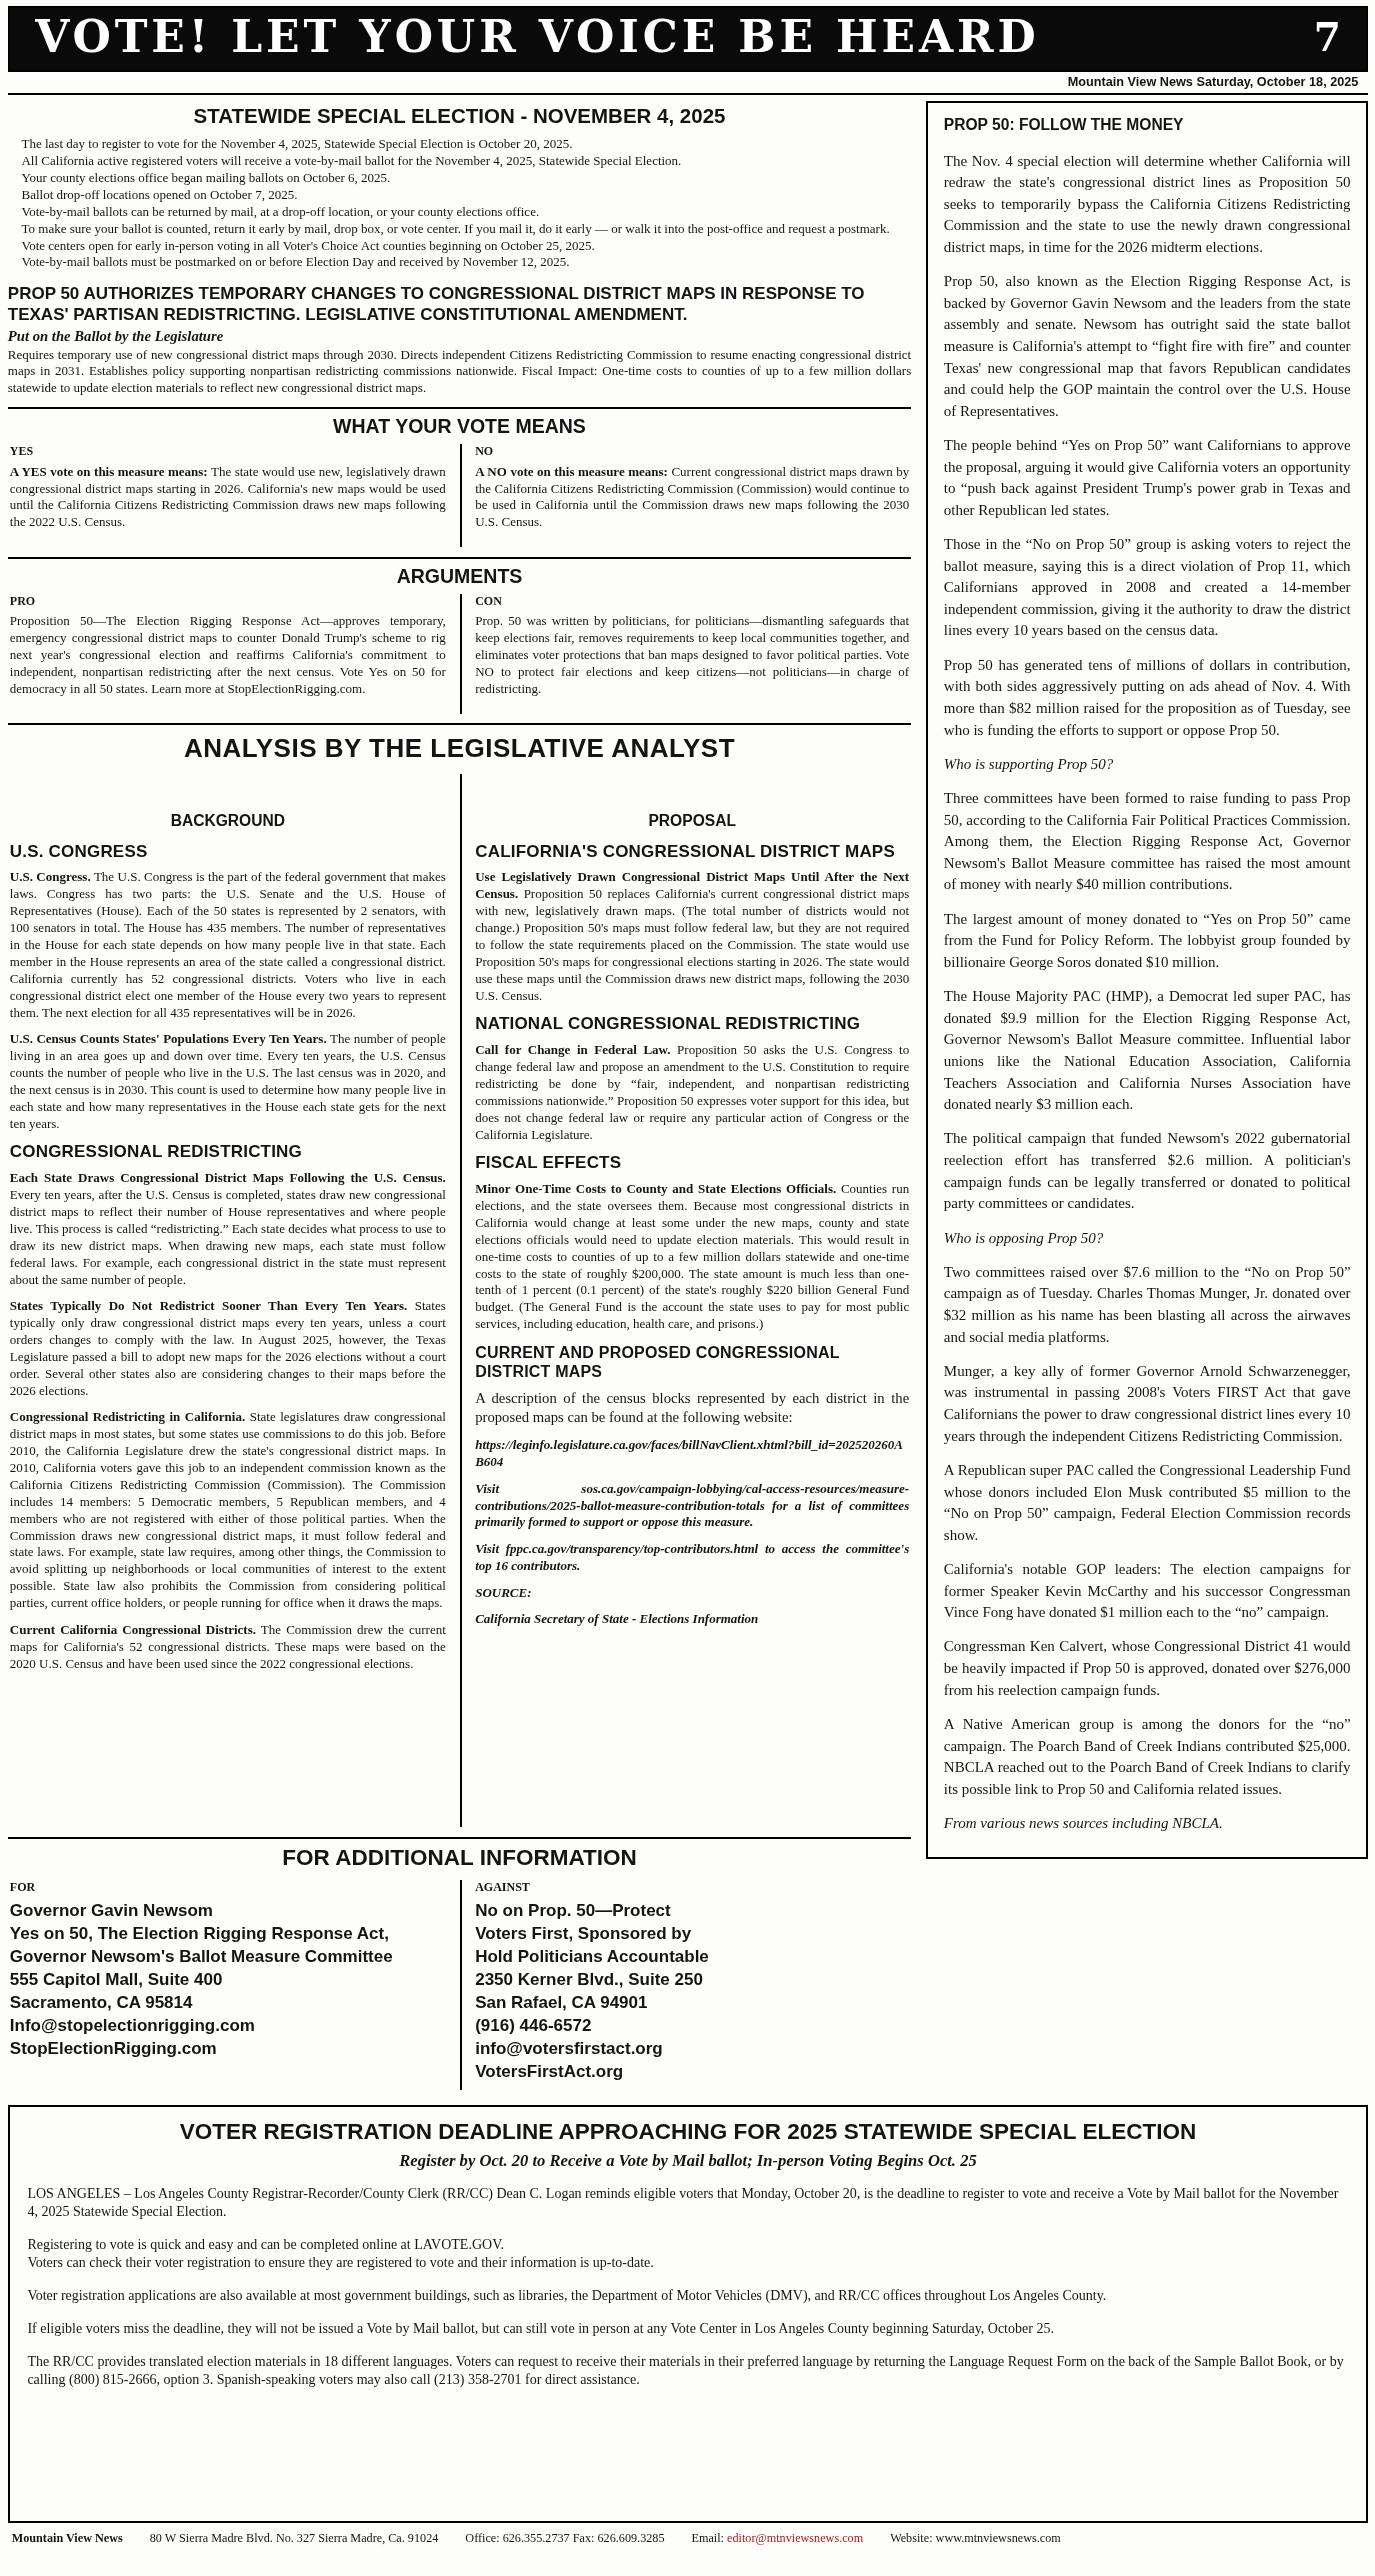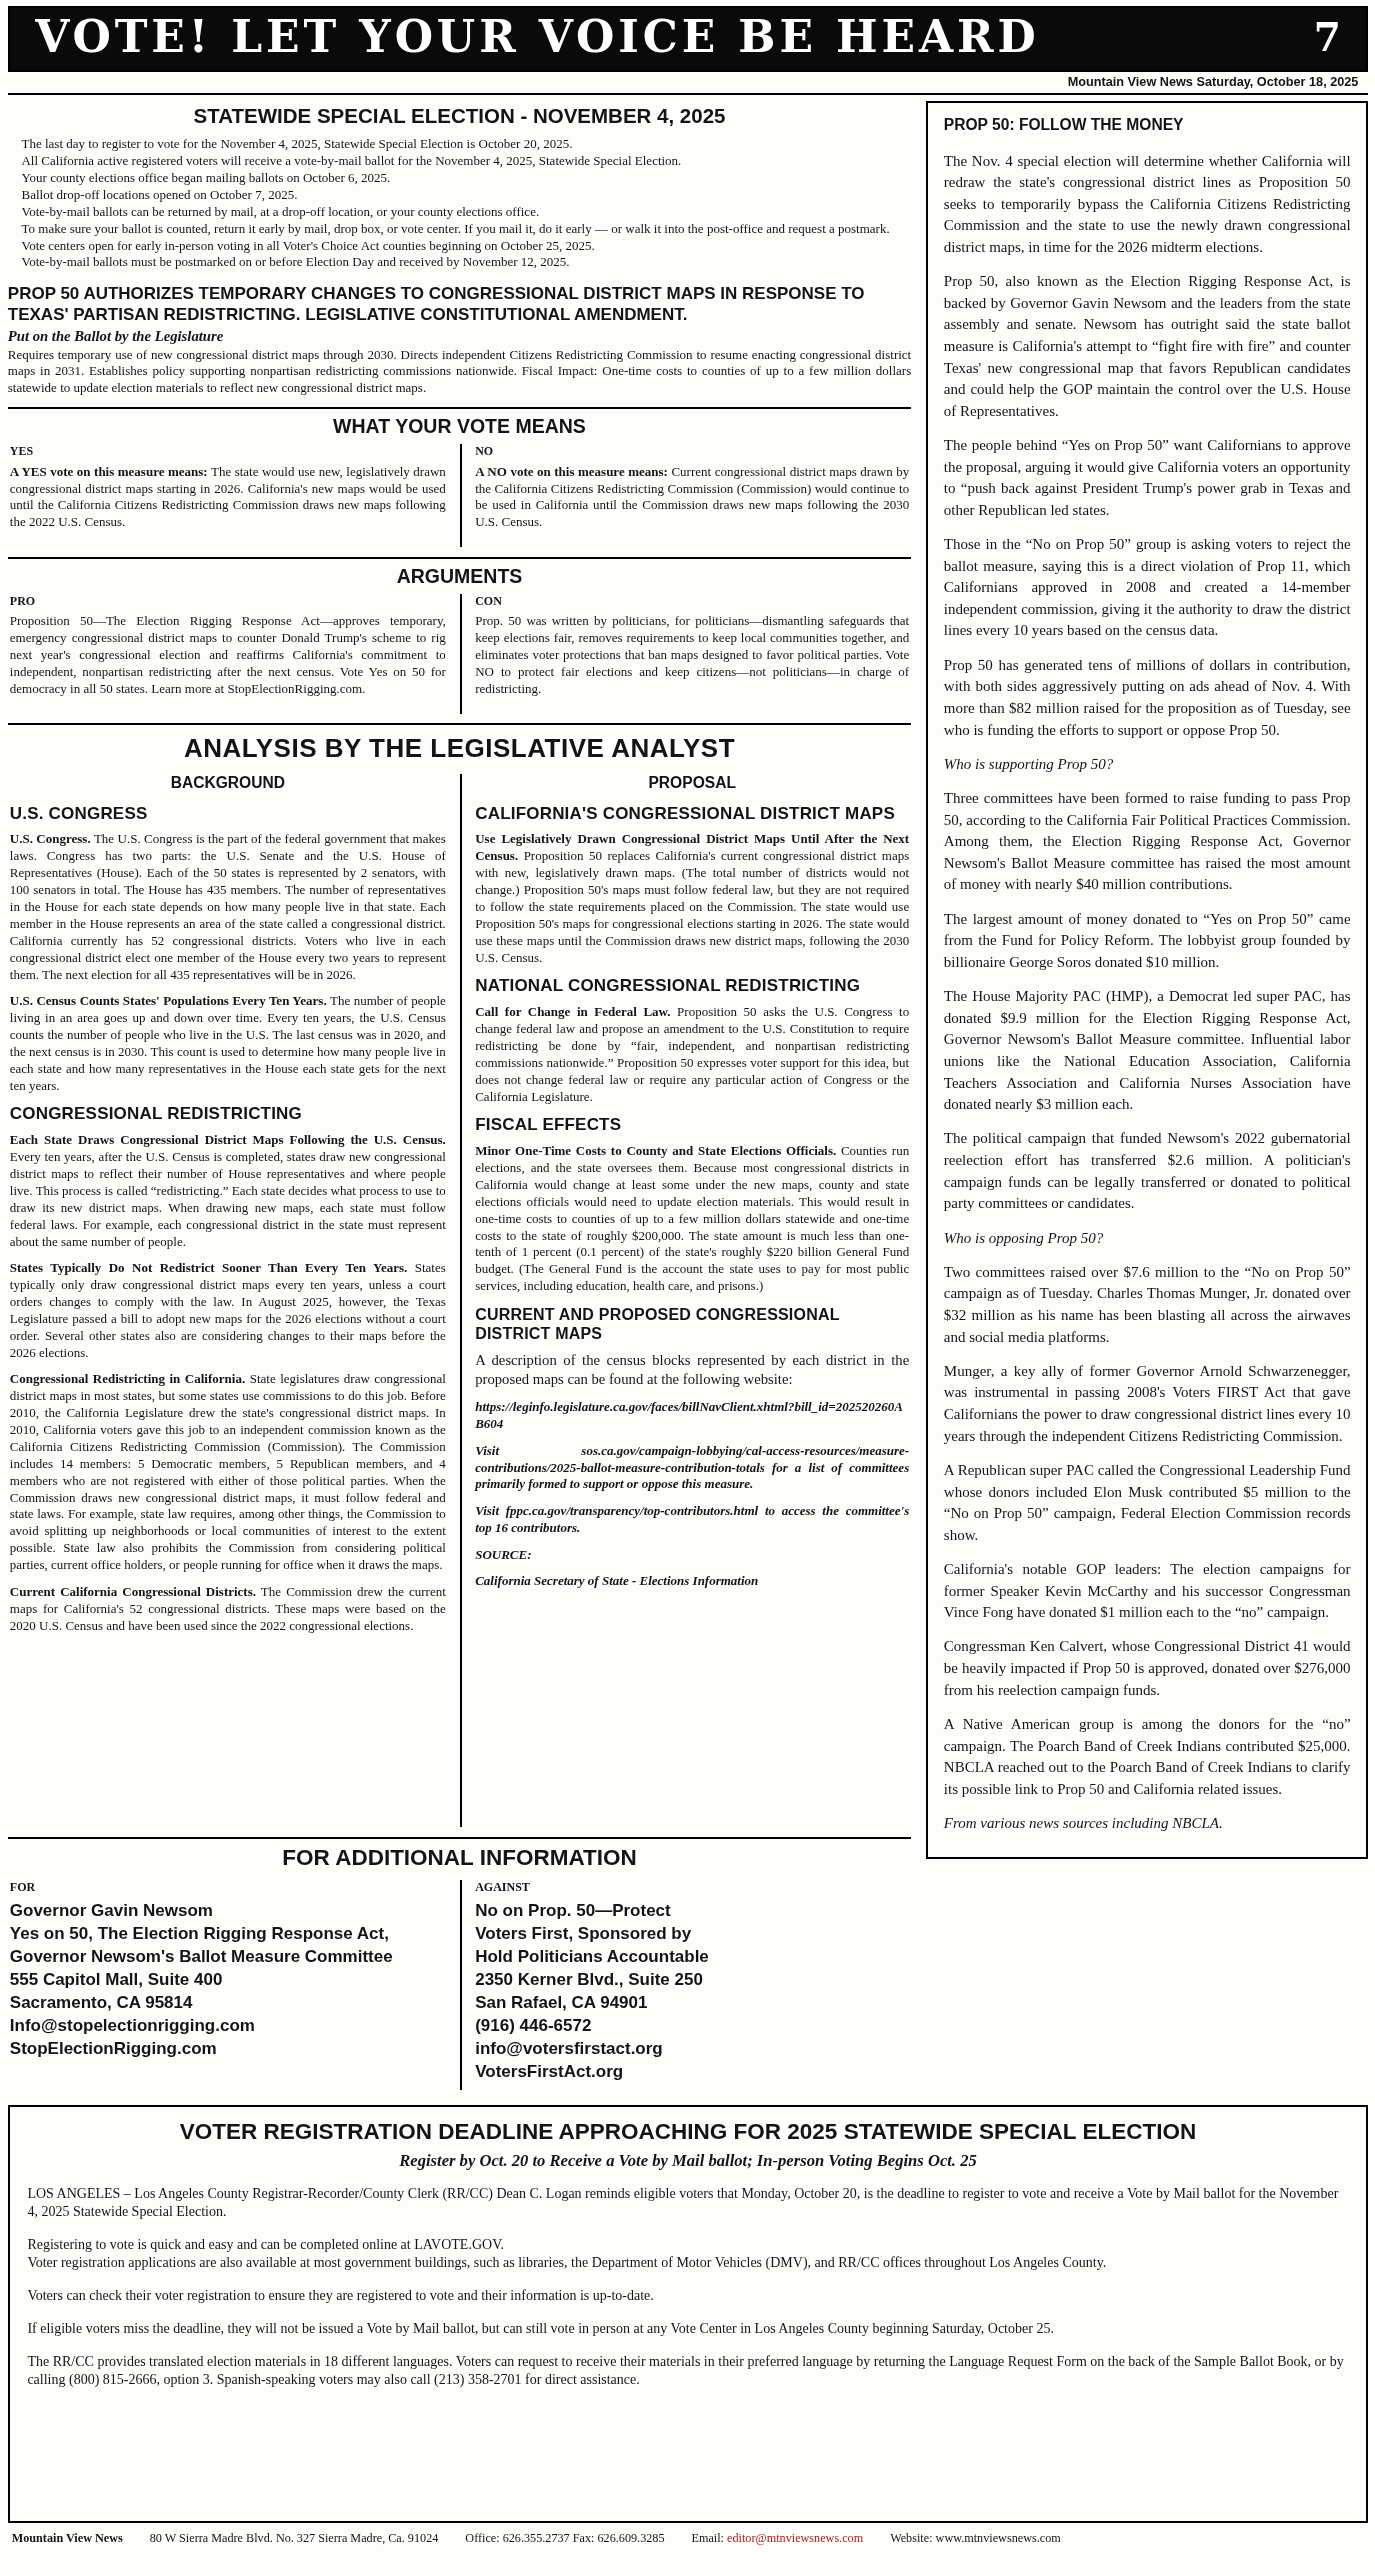--- a/index.html
+++ b/index.html
@@ -28,21 +28,21 @@
 
   .rule { border-top:2px solid #000; margin:9.8px 0 5.9px; }
   .h-section { font-family:"Liberation Sans", sans-serif; font-size:19.5px; text-align:center; margin:2px 0 5.9px; }
   .two-col { display:flex; }
   .two-col .col { width:50%; padding:0 13.7px 5.9px 2px; }
   .two-col .col.right { border-left:2px solid #000; padding:0 2px 5.9px 13.7px; }
   .h-side { font-family:Liberation Serif, serif; font-weight:bold; font-size:12px; margin-bottom:4.9px; }
   .body-p { font-size:13px; line-height:1.3; text-align:justify; margin-bottom:9.8px; }
 
   .h-analysis { font-family:"Liberation Sans", sans-serif; font-size:26px; text-align:center; margin:7.8px 0 9.8px; letter-spacing:0.5px; }
-  .col-head { font-family:"Liberation Sans", sans-serif; font-weight:bold; font-size:15.6px; text-align:center; margin-bottom:11.7px; }
+  .col-head { font-family:"Liberation Sans", sans-serif; font-weight:bold; font-size:15.6px; text-align:center; margin-bottom:11.7px;margin-top:38px; }
   .analysis-cols { min-height:1053px; }
   .sub-h { font-family:"Liberation Sans", sans-serif; font-weight:bold; font-size:17px; margin:9.8px 0 7.8px; letter-spacing:0.2px; }
   .sub-h.big { font-size:16px; line-height:1.2; }
   .italic-p { font-weight:bold; font-style:italic; }
 
   .h-addinfo { font-family:"Liberation Sans", sans-serif; font-size:22.5px; text-align:center; margin:3.9px 0 9.8px; }
   .contact { font-family:"Liberation Sans", sans-serif; font-weight:bold; font-size:17px; line-height:1.35; }
 
   .sidebar { width:442px; flex:0 0 442px; border:2px solid #000; padding:9.8px 15.6px; font-size:15px; line-height:1.44; text-align:justify; }
   .sidebar h3 { font-family:"Liberation Sans", sans-serif; font-size:15.6px; margin:2px 0 13.7px; text-align:left; }
@@ -207,22 +207,22 @@
       <p class="credit">From various news sources including NBCLA.</p>
     </aside>
 
   </div>
 
   <section class="deadline-box">
     <h2>VOTER REGISTRATION DEADLINE APPROACHING FOR 2025 STATEWIDE SPECIAL ELECTION</h2>
     <div class="deadline-sub">Register by Oct. 20 to Receive a Vote by Mail ballot;   In-person Voting Begins Oct. 25</div>
     <p>LOS ANGELES – Los Angeles County Registrar-Recorder/County Clerk (RR/CC) Dean C. Logan reminds eligible voters that Monday, October 20, is the deadline to register to vote and receive a Vote by Mail ballot for the November 4, 2025 Statewide Special Election.</p>
     <p class="tight">Registering to vote is quick and easy and can be completed online at LAVOTE.GOV.</p>
+    <p>Voters can check their voter registration to ensure they are registered to vote and their information is up-to-date.</p>
     <p>Voter registration applications are also available at most government buildings, such as libraries, the Department of Motor Vehicles (DMV), and RR/CC offices throughout Los Angeles County.</p>
-    <p>Voters can check their voter registration to ensure they are registered to vote and their information is up-to-date.</p>
     <p>If eligible voters miss the deadline, they will not be issued a Vote by Mail ballot, but can still vote in person at any Vote Center in Los Angeles County beginning Saturday, October 25.</p>
     <p>The RR/CC provides translated election materials in 18 different languages. Voters can request to receive their materials in their preferred language by returning the Language Request Form on the back of the Sample Ballot Book, or by calling (800) 815-2666, option 3. Spanish-speaking voters may also call (213) 358-2701 for direct assistance.</p>
   </section>
 
   <footer class="footer">
     <b>Mountain View News</b>
     <span>80 W Sierra Madre Blvd.  No. 327   Sierra Madre, Ca.  91024</span>
     <span>Office:  626.355.2737  Fax:  626.609.3285</span>
     <span><span>Email:</span> <a class="email">editor@mtnviewsnews.com</a></span>
     <span><span>Website:</span> <a>www.mtnviewsnews.com</a></span>

